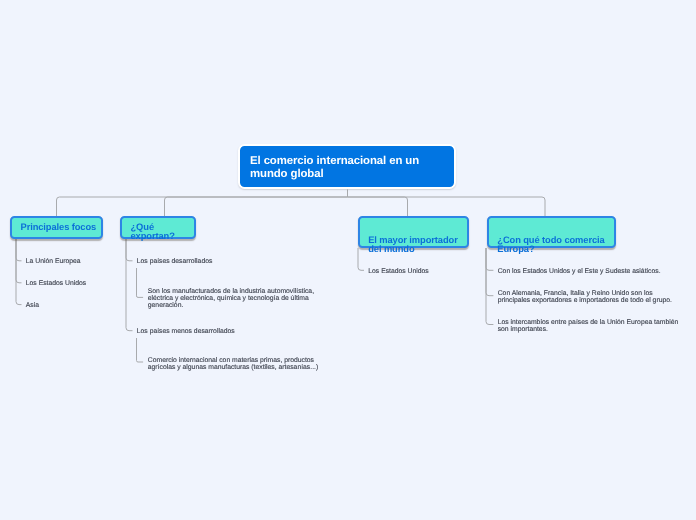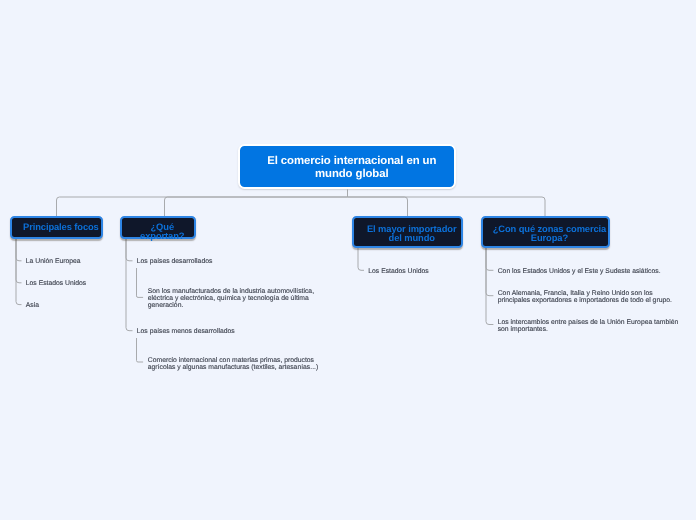--- a/index.html
+++ b/index.html
@@ -3,31 +3,31 @@
 <meta charset="utf-8">
 <title>El comercio internacional en un mundo global</title>
 <style>
   html,body{margin:0;padding:0;}
   body{width:696px;height:520px;background:#f0f4fd;overflow:hidden;
        font-family:"Liberation Sans",sans-serif;
        -webkit-font-smoothing:antialiased;text-rendering:geometricPrecision;}
   #canvas{position:relative;width:696px;height:520px;}
   svg#links{position:absolute;left:0;top:0;width:696px;height:520px;}
 
-  .node{position:absolute;box-sizing:border-box;text-align:center;}
+  .node{position:absolute;box-sizing:border-box;}
   .node-root{background:#0175e2;border:2px solid #ffffff;border-radius:6.5px;color:#ffffff;
        font-weight:bold;font-size:11.4px;line-height:12.6px;letter-spacing:-0.1px;
        padding:8.8px 0 0 10px;white-space:pre-line;
        box-shadow:0 1px 1.5px rgba(80,80,90,.22);}
-  .node-branch{background:#0f172a;border:2px solid #2e85e5;border-radius:4.5px;color:#0c70d8;
+  .node-branch{background:#5eead4;border:2px solid #2e85e5;border-radius:4.5px;color:#0c70d8;
        font-weight:bold;font-size:9.35px;line-height:9px;letter-spacing:-0.1px;
        white-space:pre-line;box-shadow:0 1.2px 1.2px rgba(90,80,70,.42);
        padding-left:8.5px;}
   .node-branch.one-line{padding-top:5.2px;}
-  .node-branch.two-line{padding-top:7px;}
+  .node-branch.two-line{padding-top:18px;margin-left:6px;}
 
   .leaf{position:absolute;color:#3a3f4b;-webkit-text-stroke:0.11px #3a3f4b;font-size:6.8px;line-height:7.3px;
         white-space:pre-line;}
 </style>
 </head>
 <body>
 
 <div id="canvas">
 
   <svg id="links" viewBox="0 0 696 520" width="696" height="520">
@@ -55,21 +55,21 @@
     </g>
   </svg>
 
   <div class="node node-root" style="left:238px;top:144.3px;width:217.5px;height:44.7px;">El comercio internacional en un
 mundo global</div>
 
   <div class="node node-branch one-line" style="left:10px;top:215.5px;width:93.3px;height:23.7px;">Principales focos</div>
   <div class="node node-branch one-line" style="left:120px;top:215.5px;width:76px;height:23.7px;">¿Qué exportan?</div>
   <div class="node node-branch two-line" style="left:351.7px;top:215.7px;width:111.6px;height:32.6px;">El mayor importador
 del mundo</div>
-  <div class="node node-branch two-line" style="left:480.8px;top:215.7px;width:128.8px;height:32.6px;">¿Con qué zonas comercia
+  <div class="node node-branch two-line" style="left:480.8px;top:215.7px;width:128.8px;height:32.6px;">¿Con qué todo comercia
 Europa?</div>
 
   <div class="leaf" style="left:25.8px;top:257.9px;">La Unión Europea</div>
   <div class="leaf" style="left:25.8px;top:279.9px;">Los Estados Unidos</div>
   <div class="leaf" style="left:25.8px;top:301.6px;">Asia</div>
 
   <div class="leaf" style="left:136.8px;top:257.9px;">Los países desarrollados</div>
   <div class="leaf" style="left:147.8px;top:287.9px;">Son los manufacturados de la industria automovilística,
 eléctrica y electrónica, química y tecnología de última
 generación.</div>

